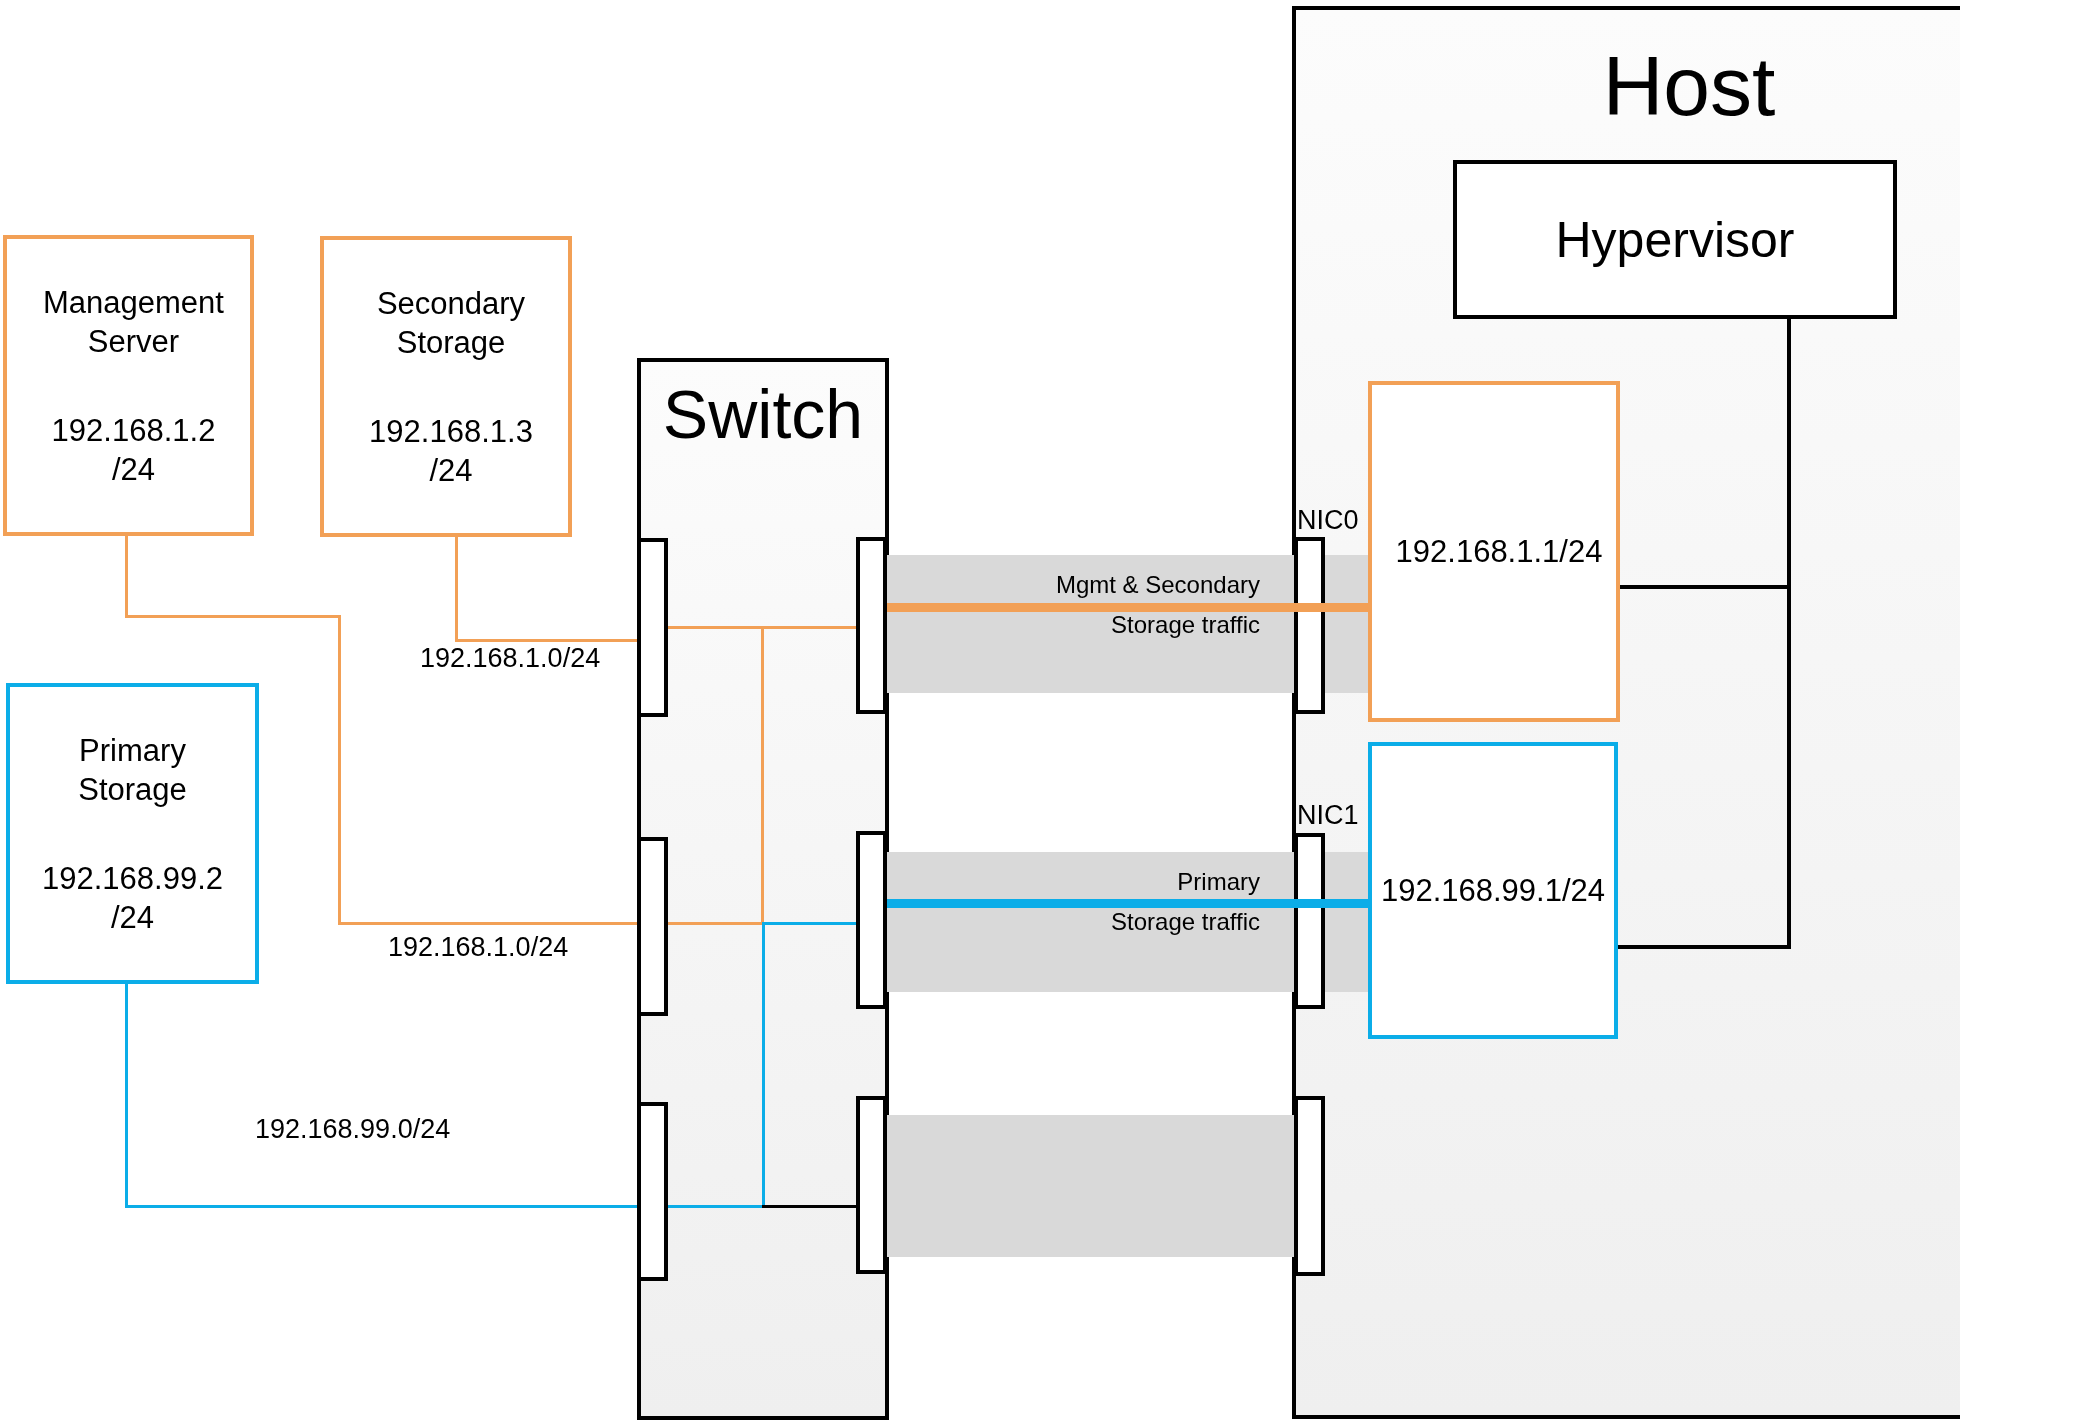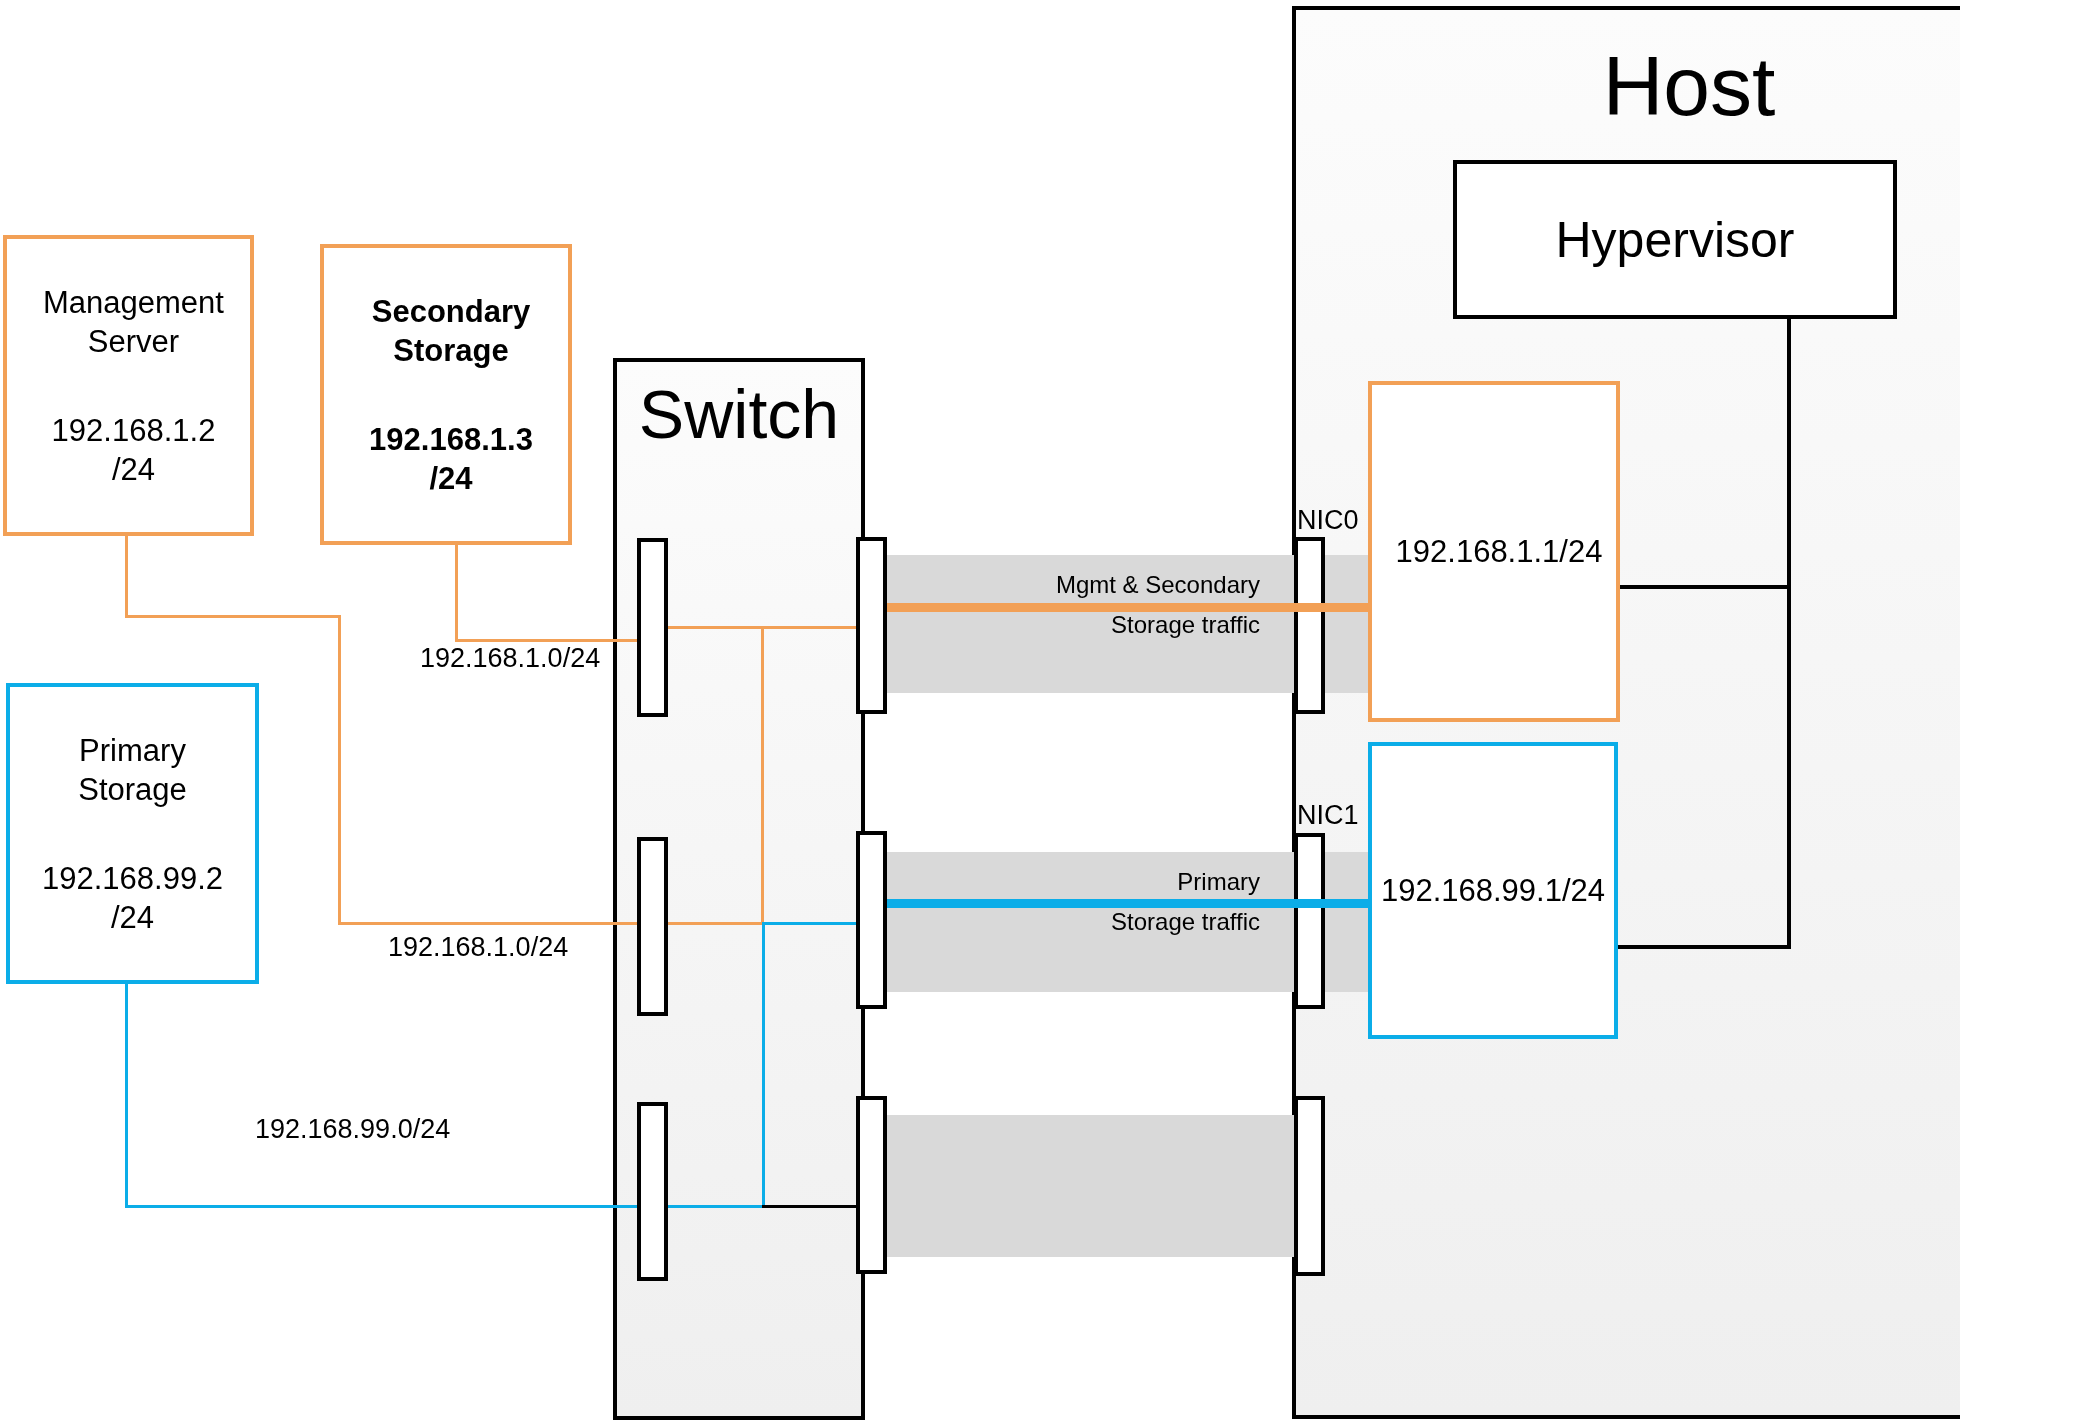--- a/index.html
+++ b/index.html
@@ -29,21 +29,21 @@
 </style>
 </head>
 <body>
 
 <div class="canvas">
 
   <div class="box gbox black-border" style="left:1292px;top:6px;width:794px;height:1413px;">
     <div class="big-title" style="top:34px;font-size:84px;">Host</div>
   </div>
 
-  <div class="box gbox black-border" style="left:613px;top:358px;width:252px;height:1062px;">
+  <div class="box gbox black-border" style="left:637px;top:358px;width:252px;height:1062px;">
     <div class="big-title" style="top:18px;font-size:68px;">Switch</div>
   </div>
 
   <div class="band" style="left:887px;top:555px;width:483px;height:138px;"></div>
   <div class="band" style="left:887px;top:852px;width:483px;height:140px;"></div>
   <div class="band" style="left:887px;top:1115px;width:407px;height:142px;"></div>
 
   <div class="box black-border" style="left:1453px;top:160px;width:444px;height:159px;">
     <div class="hyp-text">Hypervisor</div>
   </div>
@@ -102,21 +102,21 @@
   <div class="box orange-border" style="left:3px;top:235px;width:251px;height:301px;">
     <div class="node-text">
       <div>Management</div>
       <div>Server</div>
       <div class="gap"></div>
       <div>192.168.1.2</div>
       <div>/24</div>
     </div>
   </div>
 
-  <div class="box orange-border" style="left:320px;top:244px;width:252px;height:301px;font-weight:bold;">
+  <div class="box orange-border" style="left:320px;top:236px;width:252px;height:301px;">
     <div class="node-text">
       <div>Secondary</div>
       <div>Storage</div>
       <div class="gap"></div>
       <div>192.168.1.3</div>
       <div>/24</div>
     </div>
   </div>
 
   <div class="box blue-border" style="left:6px;top:683px;width:253px;height:301px;">

